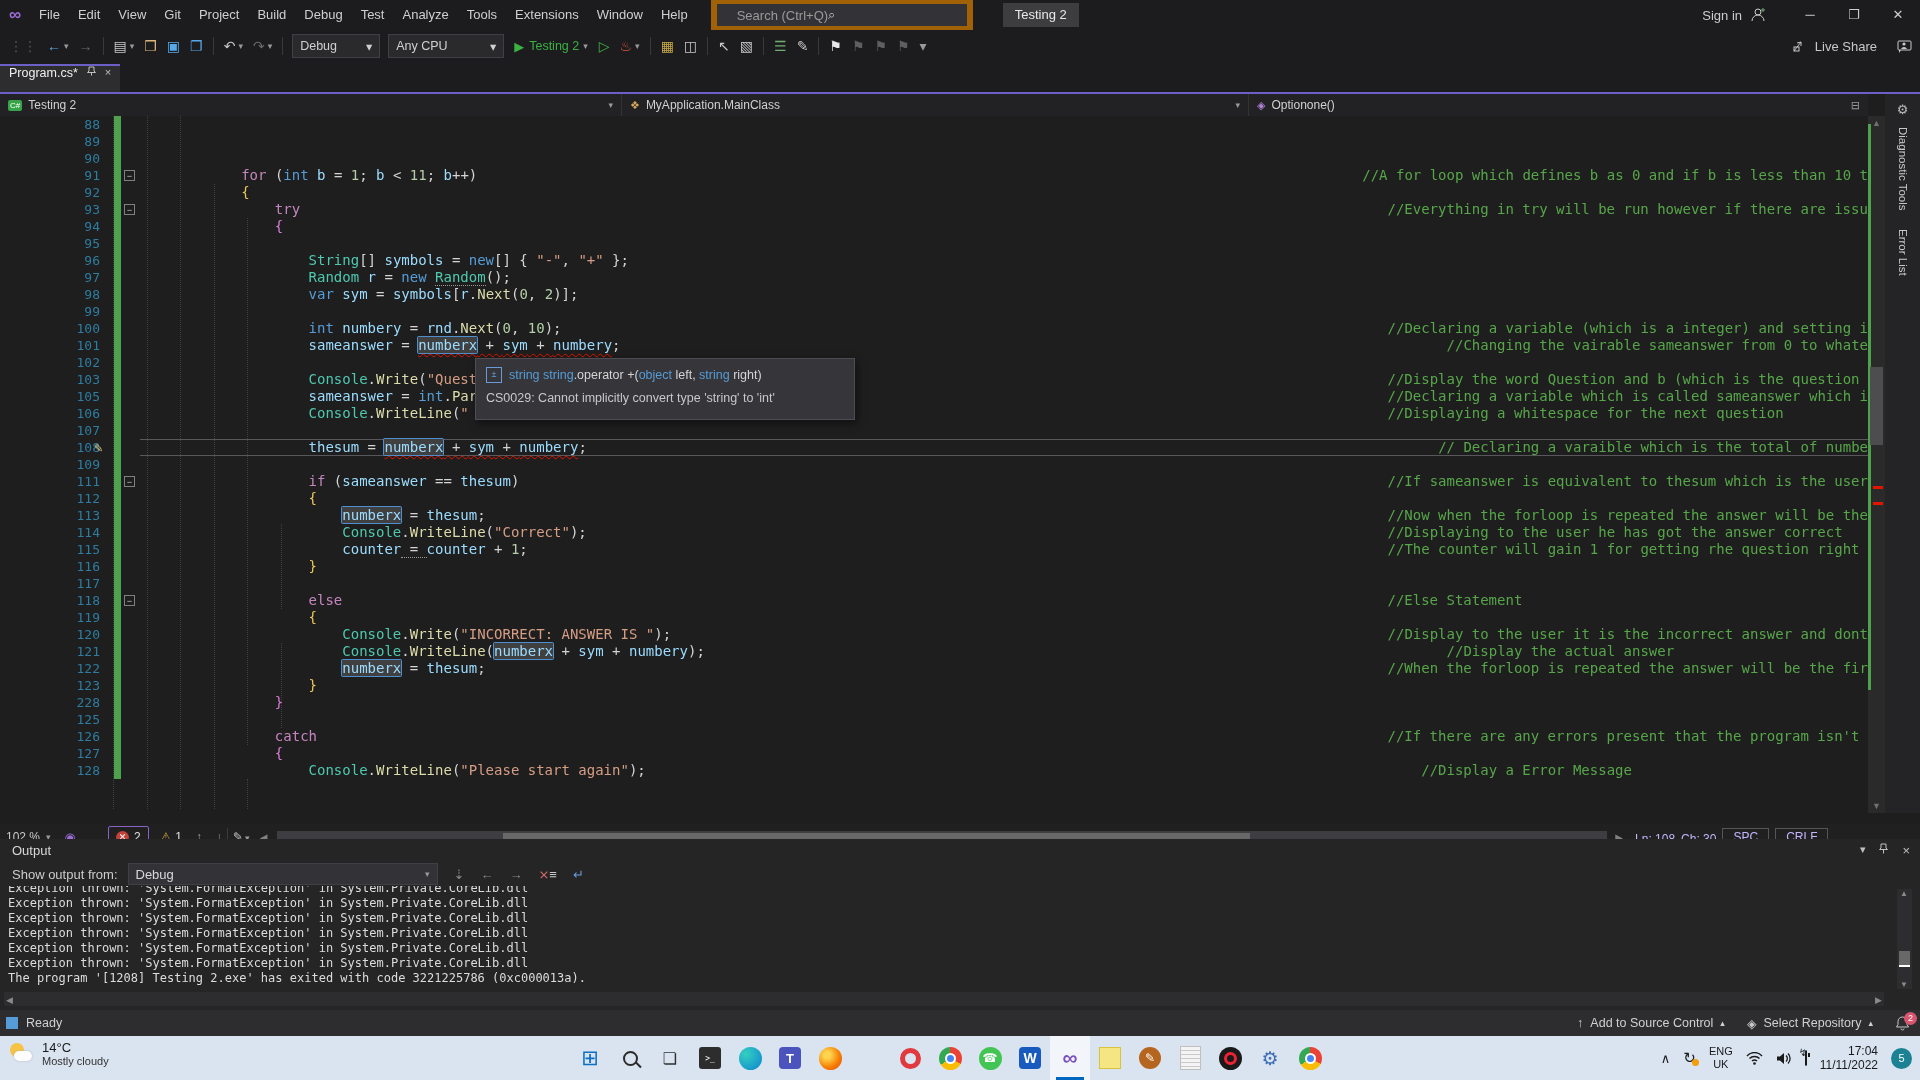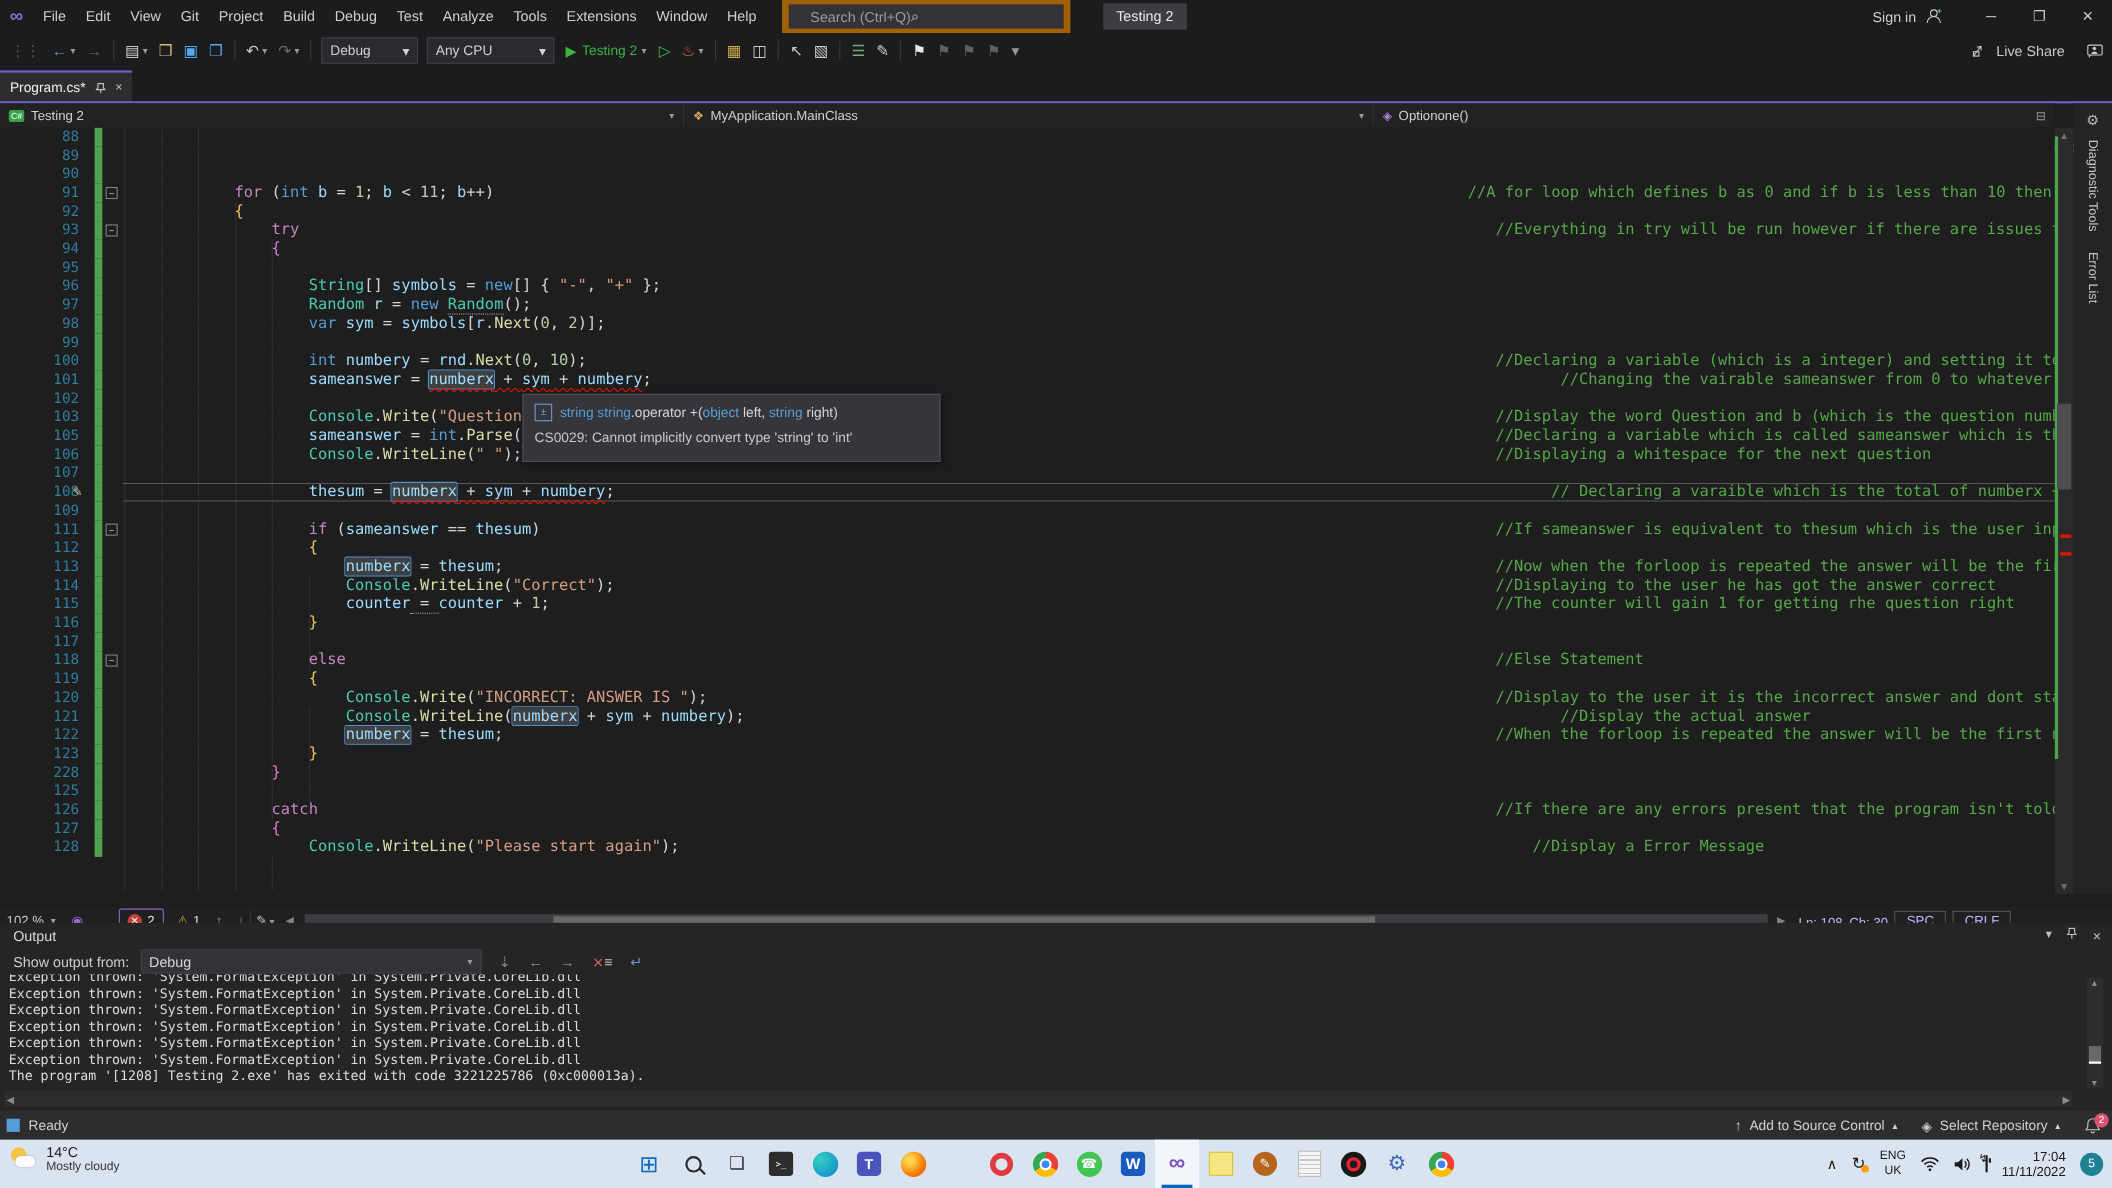--- a/index.html
+++ b/index.html
@@ -21,33 +21,33 @@
   .tb .car{font-size:9px;color:#999;margin-left:3px;}
   .tb-sep{width:1px;height:18px;background:#3a3a3a;margin:0 5px;}
   .tb-drop{background:#2a2a2c;border:1px solid #3f3f46;height:22px;display:flex;align-items:center;
            padding:0 7px;color:#d0d0d0;font-size:12.5px;margin:0 4px;justify-content:space-between;}
   #run-btn{color:#3bb143;font-size:12.5px;display:flex;align-items:center;margin:0 6px;}
   #run-btn .play{color:#3bb143;font-size:13px;margin-right:5px;}
   #livebar{position:absolute;right:8px;top:30px;height:32px;display:flex;align-items:center;color:#c8c8c8;}
   
   #tabstrip{left:0;top:62px;width:1920px;height:30px;background:#1c1c1e;}
   #doc-tab{position:absolute;left:0;top:2px;height:28px;background:#2d2d2f;border-top:2px solid #6c5fc7;
-           display:flex;align-items:center;padding:0 9px;color:#f0f0f0;font-size:12.5px;}
+           display:flex;align-items:flex-start;padding:0 9px;color:#f0f0f0;font-size:12.5px;}
   #doc-tab .ticn{margin-left:9px;color:#c0c0c0;font-size:11px;}
   #accent-line{left:0;top:92px;width:1920px;height:2px;background:#6c5fc7;}
   #tab-right{position:absolute;right:28px;top:66px;color:#bbb;font-size:11px;display:flex;gap:12px;}
   
   #breadcrumb{left:0;top:94px;width:1868px;height:22px;background:#222224;display:flex;font-size:12px;color:#d0d0d0;}
   .bc{display:flex;align-items:center;border-right:1px solid #333;position:relative;padding-left:8px;box-sizing:border-box;}
   .bc .car{position:absolute;right:8px;font-size:9px;color:#999;}
   .bcicon{margin-right:6px;font-size:11px;}
   
   #editor{left:0;top:116px;width:1868px;height:694px;background:#1e1e1e;overflow:hidden;}
   .guide{position:absolute;width:0;border-left:1px dotted #404040;z-index:1;}
-  .cl{position:relative;height:17px;line-height:17px;display:flex;z-index:2;}
+  .cl{position:relative;height:17px;line-height:17px;display:flex;z-index:2;padding-left:28px;}
   .gut{width:112px;flex:0 0 112px;position:relative;}
   .ln{position:absolute;left:0;width:72px;text-align:right;color:#2e7da0;
       font-family:"DejaVu Sans Mono",monospace;font-size:13px;}
   .chg{position:absolute;left:86px;top:0;width:7px;height:17px;background:#4ea24e;}
   .fold{position:absolute;left:96px;top:3px;width:11px;height:11px;border:1px solid #808080;color:#c8c8c8;
         font-size:9px;line-height:10px;text-align:center;box-sizing:border-box;background:#1e1e1e;z-index:3;}
   .pencil{position:absolute;left:66px;top:1px;color:#d7ba7d;font-size:11px;}
   .code{white-space:pre;font-family:"DejaVu Sans Mono",monospace;font-size:14px;color:#d4d4d4;flex:1;}
   .cl.cur .code{box-shadow:inset 0 1px 0 #58585c, inset 0 -1px 0 #58585c;}
   .sg{white-space:pre;}

